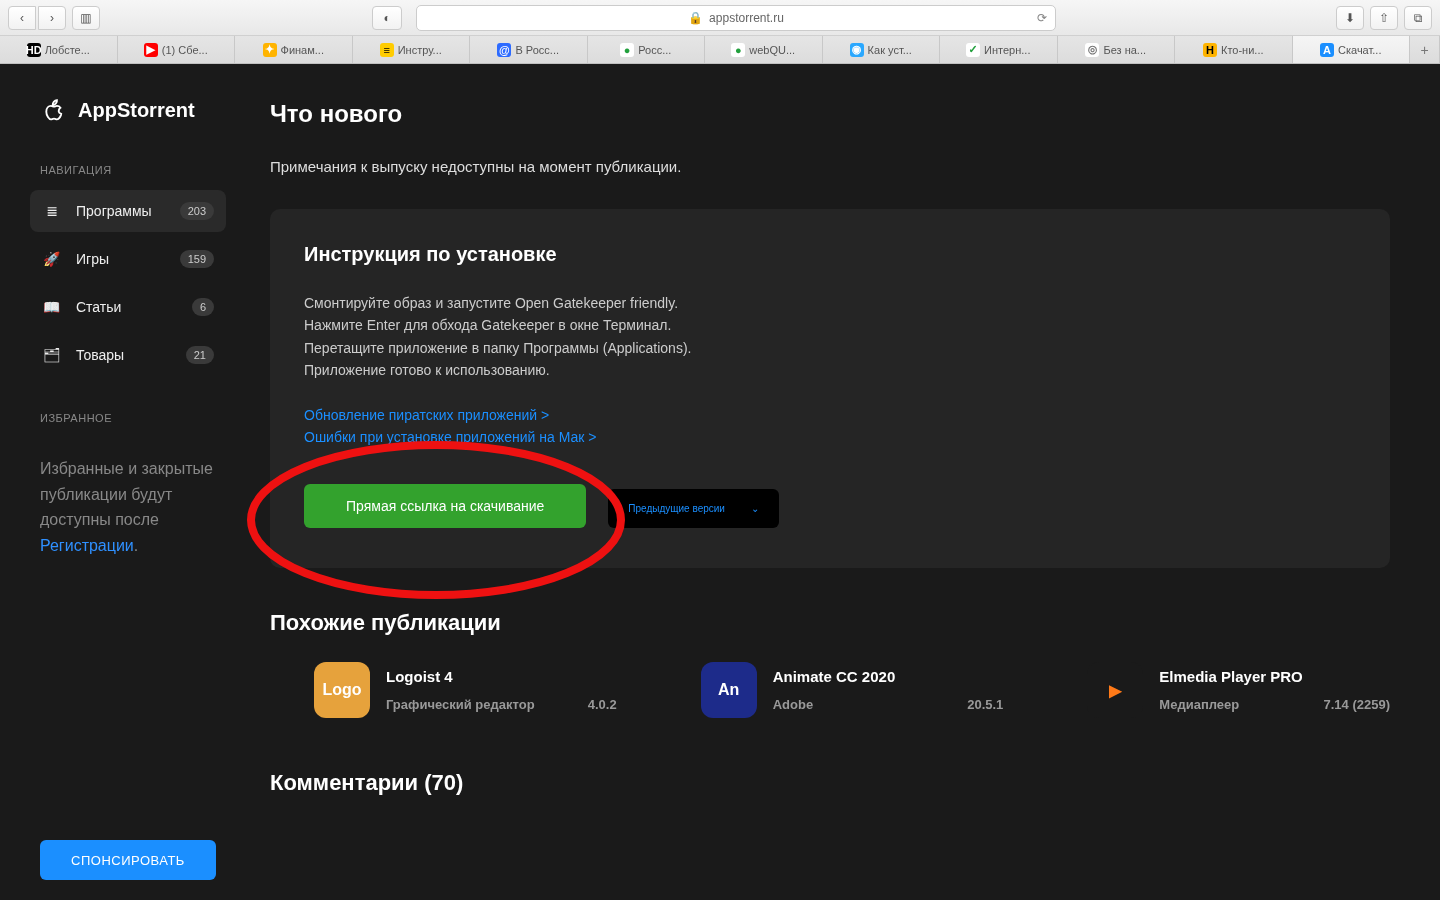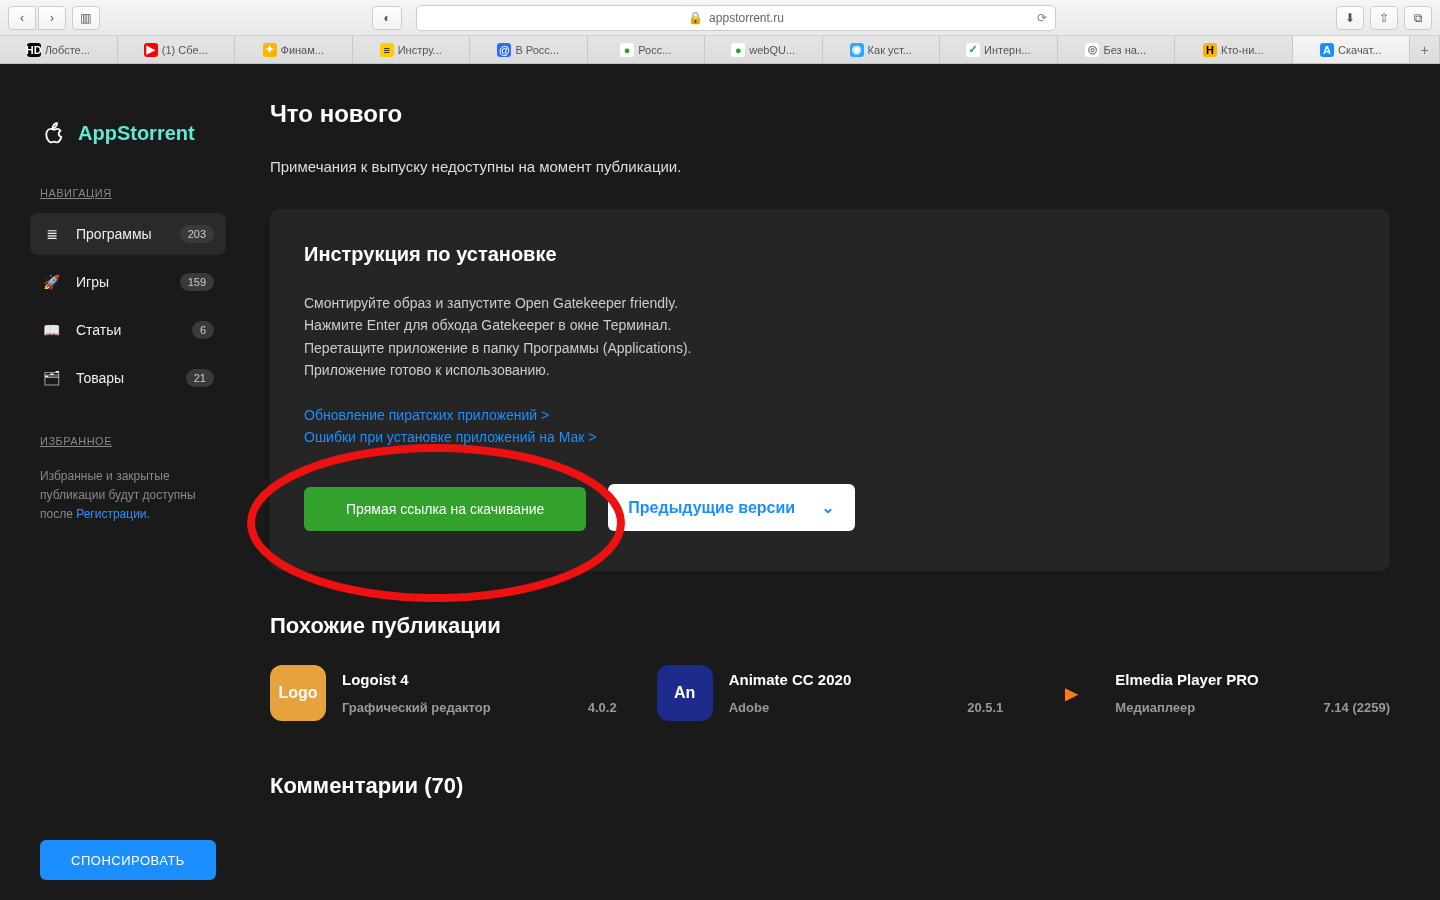--- a/index.html
+++ b/index.html
@@ -76,41 +76,41 @@
 
 
 .page { display:flex; height: calc(900px - 64px); }
 .sidebar {
   width: 240px;
   padding: 32px 14px 14px 40px;
   background:#1a1a1a;
   display:flex; flex-direction:column;
   position:relative;
 }
-.logo { display:flex; align-items:center; gap:10px; font-size:20px; font-weight:600; color:#5eead4; margin-bottom:40px;margin-top:23px; }
+.logo { display:flex; align-items:center; gap:10px; font-size:20px; font-weight:600; color:#ffffff; margin-bottom:40px; }
 .logo svg { width:28px; height:28px; }
-.section-title { font-size:11px; color:#888; letter-spacing:0.5px; margin-bottom:14px;text-decoration:underline; }
+.section-title { font-size:11px; color:#888; letter-spacing:0.5px; margin-bottom:14px; }
 .nav-item {
   display:flex; align-items:center;
   padding:12px 12px;
   border-radius:8px;
   color:#eee; font-size:14px;
   margin-bottom:6px;
   margin-left:-10px;
   gap:14px;
   cursor:pointer;
 }
 .nav-item.active { background:#2a2a2a; }
 .nav-item .icon { width:20px; display:flex; justify-content:center; font-size:14px;}
 .nav-item .label { flex:1; }
 .nav-item .badge {
   background:#3a3a3a; color:#ccc; font-size:11px;
   padding:3px 8px; border-radius:10px;
 }
-.fav-text { font-size:12px; color:#888; line-height:1.6; margin-top:6px; }
+.fav-text { font-size:16px; color:#888; line-height:1.6; margin-top:18px; }
 .fav-text a { color:#2f90ff; text-decoration:none; }
 
 .sponsor-btn {
   position:absolute; bottom:20px; left:40px;
   width:176px; height:40px;
   background:#1b8fff; color:#fff;
   border:none; border-radius:6px;
   font-size:13px; font-weight:500; letter-spacing:0.5px;
 }
 
@@ -132,37 +132,37 @@
 .install-box p { font-size:14px; color:#ccc; line-height:1.6; }
 .install-links { margin-top:22px; }
 .install-links a { display:block; font-size:14px; color:#1b8fff; text-decoration:none; line-height:1.6; }
 .dl-row { display:flex; gap:22px; margin-top:36px; align-items:flex-end; }
 .dl-btn {
   background:#33a22d; color:#fff;
   border:none; border-radius:6px;
   padding:14px 42px; font-size:14px;
 }
 .prev-btn {
-  background:#ffffff; color:#1b8fff;
+  background:#000000; color:#1b8fff;
   border:none; border-radius:6px;
-  padding:14px 20px; font-size:16px;
-  display:flex; align-items:center; gap:26px;font-weight:bold;
+  padding:14px 20px; font-size:10px;
+  display:flex; align-items:center; gap:26px;
 }
 
 .ellipse {
   position:absolute;
   left:-34px; bottom:-42px;
   width:400px; height:180px;
   pointer-events:none;
 }
 
 h2.similar { font-size:22px; font-weight:700; color:#fff; margin-top:42px; margin-bottom:26px; }
 .cards { display:flex; gap:40px; }
 .card { display:flex; gap:16px; flex:1; align-items:center;}
-.card-icon { width:56px;height:56px;border-radius:12px;display:flex;align-items:center;justify-content:center;font-weight:700;}
+.card-icon { width:56px;height:56px;border-radius:12px;display:flex;align-items:center;justify-content:center;font-weight:700;margin-left:44px;}
 .card-body { flex:1; display:flex; flex-direction:column; gap:12px;}
 .card-title { font-size:15px; font-weight:600; color:#fff;}
 .card-row { display:flex; justify-content:space-between; font-size:13px; color:#999;font-weight:bold;}
 h2.comments { font-size:22px; font-weight:700; color:#fff; margin-top:52px; }
 </style>
 </head>
 <body>
 
 <div class="toolbar">
   <div class="tb-group">

